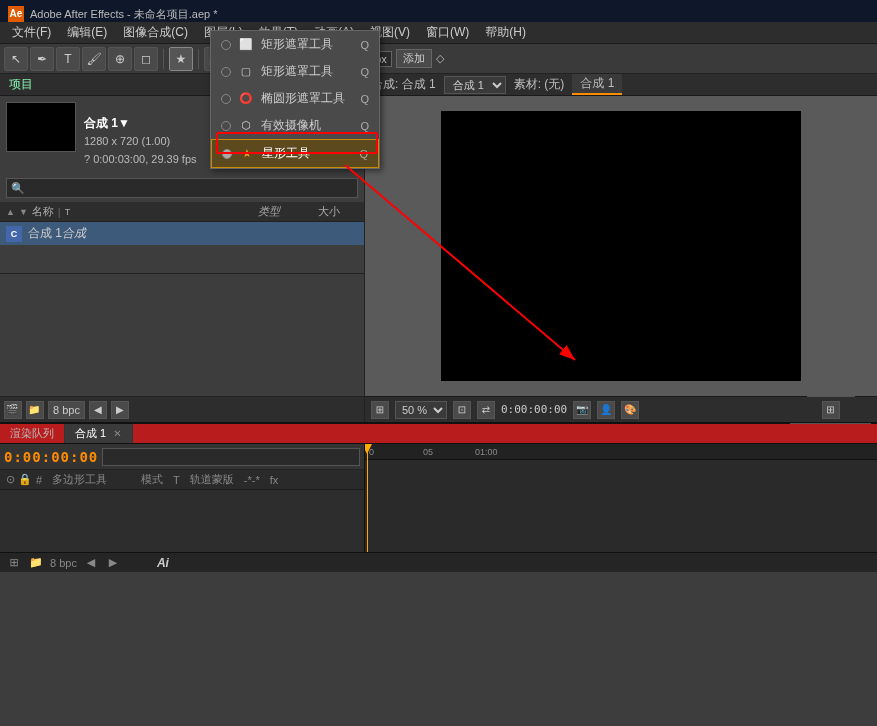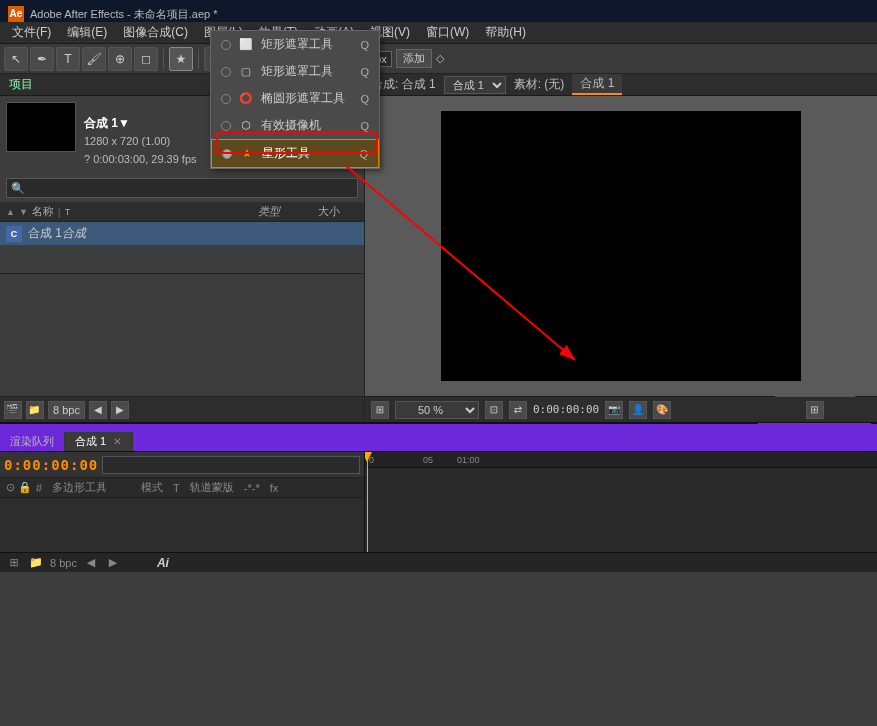--- a/index.html
+++ b/index.html
@@ -353,43 +353,43 @@
       border: 1px solid #555;
       cursor: pointer;
       display: flex; align-items: center; justify-content: center;
       font-size: 10px; color: #ccc;
     }
     .zoom-select {
       background: #3a3a3a;
       border: 1px solid #555;
       color: #ccc;
       font-size: 11px;
-      padding: 1px 18px;
+      padding: 1px 2px;
     }
     .timecode {
       color: #ccc;
       font-family: monospace;
       font-size: 11px;
     }
     .preview-right {
       margin-left: auto;
       display: flex; align-items: center; gap: 4px; flex-direction: column;
     }
 
     
     #timeline-area {
       height: 130px;
       background: #2d2d2d;
       border-top: 2px solid #111;
       display: flex;
       flex-direction: column;
     }
     #timeline-tabs {
-      height: 28px;
-      background: #6d28d9;
+      height: 20px;
+      background: #b91c1c;
       display: flex;
       align-items: flex-end;
       border-bottom: 1px solid #111;
     }
     .timeline-tab {
       padding: 2px 10px;
       font-size: 11px;
       color: #bbb;
       cursor: pointer;
       border-right: 1px solid #333;
@@ -734,21 +734,21 @@
         <span>-*-*</span>
         <span>fx</span>
       </div>
       <div id="timeline-layers"></div>
     </div>
 
     <div id="timeline-right">
       <div id="timeline-ruler">
         <span style="position:absolute; left:4px;">0</span>
         <span style="position:absolute; left:58px;">05</span>
-        <span style="position:absolute; left:92px;">01:00</span>
+        <span style="position:absolute; left:110px;">01:00</span>
 
       </div>
 
       <div class="playhead" style="left:2px;">
         <div class="playhead-top"></div>
       </div>
     </div>
 
   </div>
 </div>

